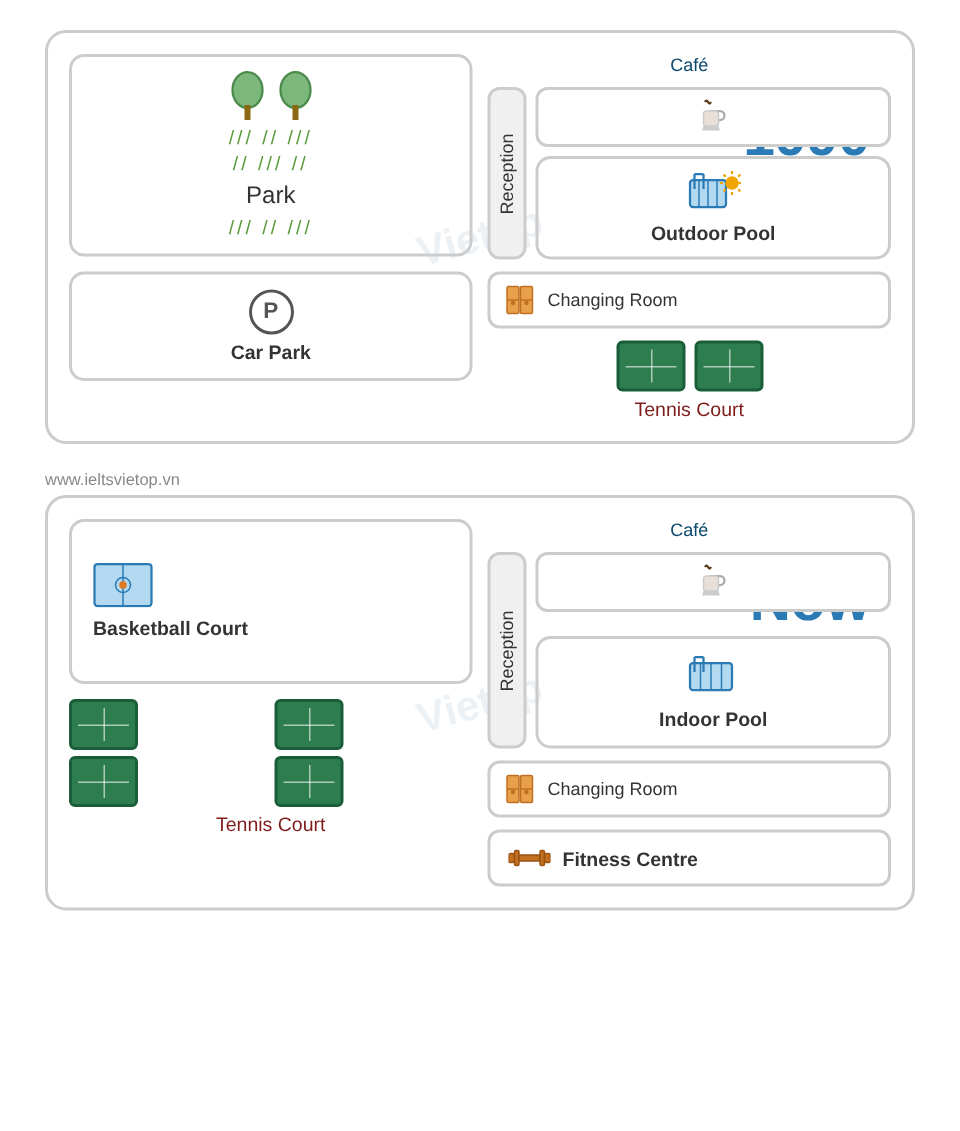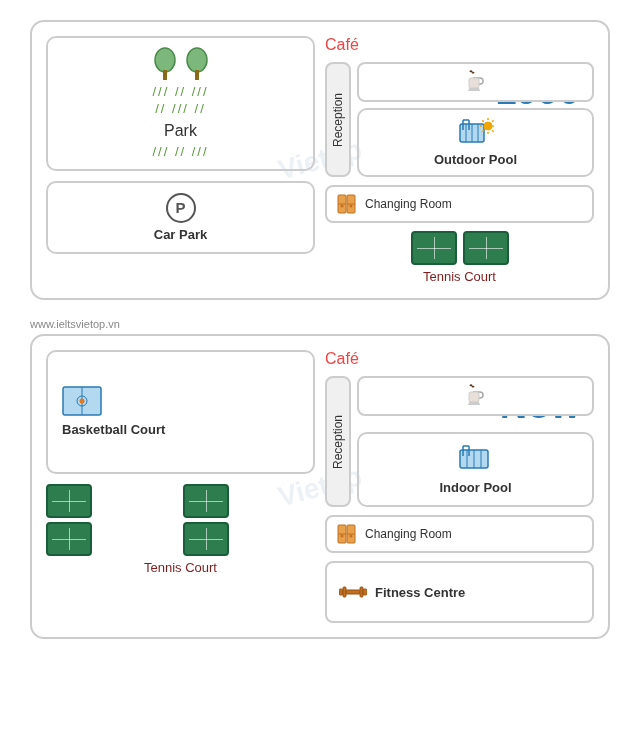--- a/index.html
+++ b/index.html
@@ -104,22 +104,23 @@
       gap: 8px;
     }
 
     .cafe-reception-row {
       display: flex;
       gap: 0;
       align-items: stretch;
     }
 
     .cafe-label-text {
-      font-size: 16px;
-      color: #ef4444;
+      font-size: 12px;
+      color: #0c4a6e;
+      text-align: center;
     }
 
     .cafe-icon-box {
       border: 2px solid #ccc;
       border-radius: 8px;
       padding: 6px 8px;
       display: flex;
       align-items: center;
       justify-content: center;
       background: #fff;
@@ -286,21 +287,21 @@
       display: flex;
       flex-direction: column;
       align-items: center;
       justify-content: center;
       gap: 6px;
     }
 
     .fitness-box {
       border: 2px solid #ccc;
       border-radius: 8px;
-      padding: 20px 12px;
+      padding: 8px 12px;
       display: flex;
       align-items: center;
       gap: 8px;
     }
     .fitness-label { font-size: 13px; color: #333; font-weight: 600; }
 
     .website-text {
       font-size: 11px;
       color: #888;
       align-self: flex-start;

